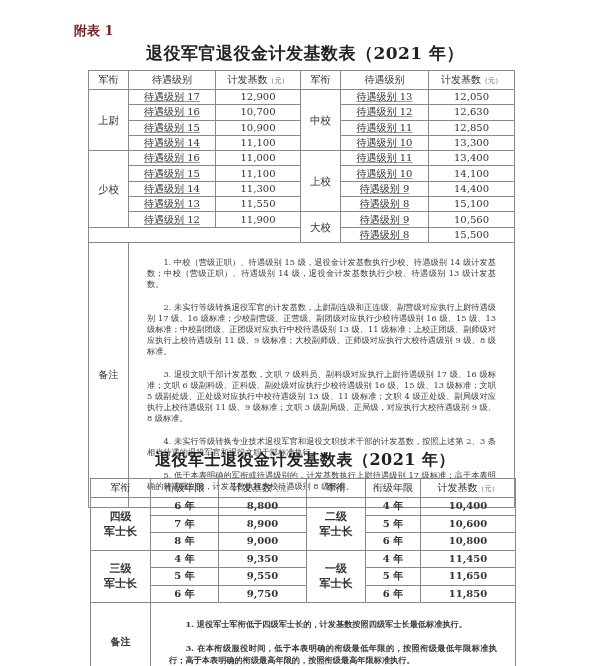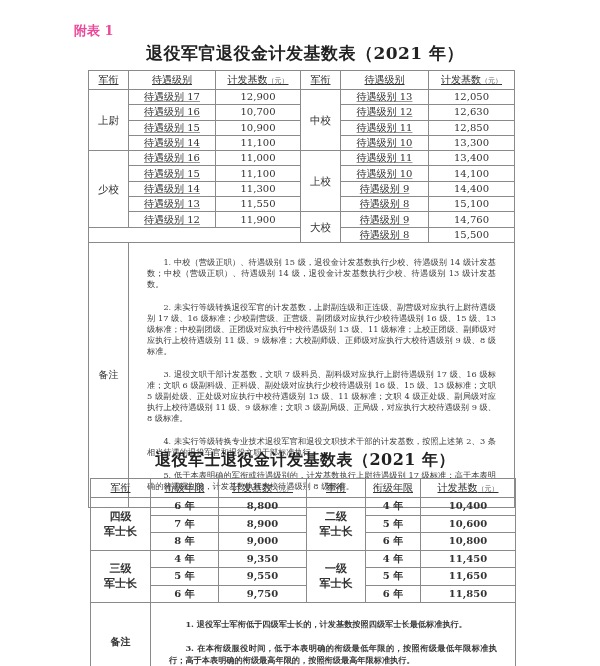--- a/index.html
+++ b/index.html
@@ -1,36 +1,36 @@
 <!DOCTYPE html>
 <html><head>
   <meta charset="utf-8">
   <style>
     html, body { margin: 0; padding: 0; }
     body {
       width: 600px; height: 666px; background: #ffffff; position: relative; overflow: hidden;
       font-family: "DejaVu Serif", "Liberation Serif", serif; color: #2a2a2a;
     }
     .appendix-label {
-      position: absolute; left: 74px; top: 22px; font-size: 13px; font-weight: bold; color: #ec4899;
+      position: absolute; left: 74px; top: 22px; font-size: 13px; font-weight: bold; color: #7f1d1d;
     }
     .table-title {
       position: absolute; left: 5px; width: 600px; text-align: center; font-weight: bold; color: #222;
       letter-spacing: 0.5px;
     }
     .t1-title { top: 42px; font-size: 17px; }
     .t2-title { top: 450px; font-size: 16px; }
     table.data {
       position: absolute; border-collapse: collapse; table-layout: fixed; color: #333;
     }
     table.data td, table.data th {
       border: 1px solid #8a8a8a; padding: 0; text-align: center; vertical-align: middle;
       font-weight: normal; overflow: hidden; white-space: nowrap;
     }
-    table.data th { font-family: "DejaVu Sans", "Liberation Sans", sans-serif; font-size: 10px; color: #333; text-decoration: underline; }
+    table.data th { font-family: "DejaVu Sans", "Liberation Sans", sans-serif; font-size: 10px; color: #333; }
     table.data th .unit { font-size: 7px; color: #666; }
     #t1 { left: 88px; top: 70px; width: 426px; }
     #t1 th { height: 18px; }
     #t1 td { height: 14.3px; font-size: 10px; line-height: 14px; }
     #t1 td.rank { font-size: 10.5px; }
     #t1 td.level { text-decoration: underline; text-decoration-color: #999; }
     #t1 td.notes-label, #t2 td.notes-label { font-family: "DejaVu Sans", "Liberation Sans", sans-serif; font-size: 10px; }
     #t1 td.notes-body {
       white-space: normal; text-align: justify; font-size: 8.2px; line-height: 11px; padding: 2px 6px 3px 6px;
       vertical-align: top; height: auto; color: #3a3a3a;
@@ -122,21 +122,21 @@
       <td class="level">待遇级别 13</td>
       <td>11,550</td>
       <td class="level">待遇级别 8</td>
       <td>15,100</td>
     </tr>
     <tr>
       <td class="level">待遇级别 12</td>
       <td>11,900</td>
       <td class="rank" rowspan="2">大校</td>
       <td class="level">待遇级别 9</td>
-      <td>14,760</td>
+      <td>10,560</td>
     </tr>
     <tr>
       <td colspan="3"></td>
       <td class="level">待遇级别 8</td>
       <td>15,500</td>
     </tr>
     <tr>
       <td class="notes-label">备注</td>
       <td class="notes-body" colspan="5">
         <p class="note-para">1. 中校（营级正职）、待遇级别 15 级，退役金计发基数执行少校、待遇级别 14 级计发基数；中校（营级正职）、待遇级别 14 级，退役金计发基数执行少校、待遇级别 13 级计发基数。</p>

